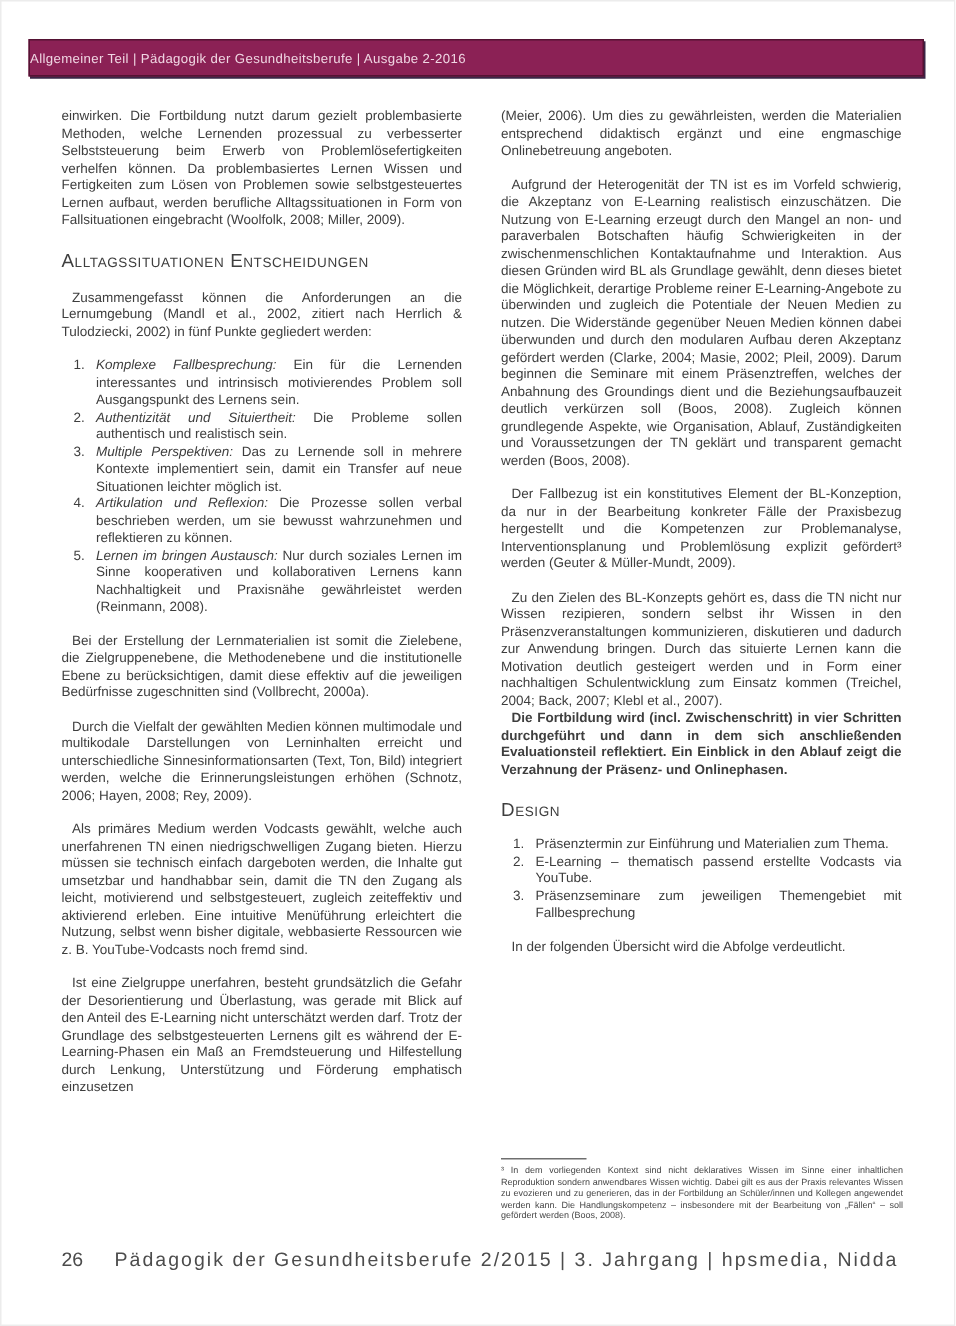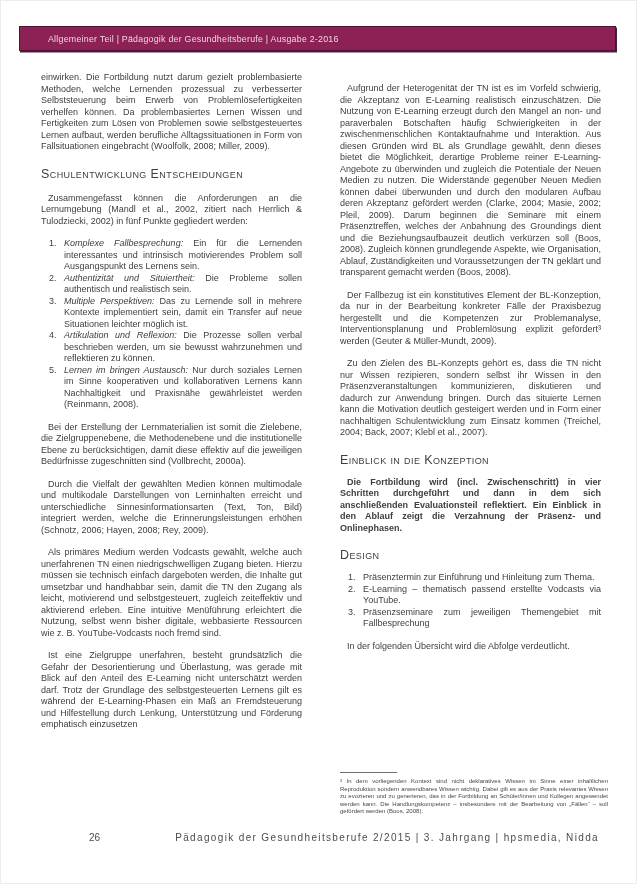--- a/index.html
+++ b/index.html
@@ -4,26 +4,26 @@
 <style>
   html,body { margin:0; padding:0; background:#ffffff; }
   body { width:637px; height:884px; font-family:"Liberation Sans", sans-serif; }
   .page { position:relative; width:637px; height:884px; background:#ffffff; overflow:hidden;
           box-sizing:border-box; border:1px solid #ececec; }
 
   
   .header-bar { position:absolute; left:18px; top:25px; width:597px; height:25px;
                 background:#8b2155; border:1px solid #541233; box-shadow:1px 1.5px 0 #3c2647;
                 display:flex; align-items:center; box-sizing:border-box; }
-  .header-bar .bar-text { color:#f0d6e3; font-size:8.8px; letter-spacing:.25px; padding-left:28px;
+  .header-bar .bar-text { color:#f0d6e3; font-size:8.8px; letter-spacing:.25px; 
                           white-space:nowrap; }
 
   
   .columns { position:absolute; left:40px; top:71px; width:560px; height:748px;
-             display:flex; gap:38px; }
+             display:flex; gap:26px; }
   .col { width:268px; position:relative; font-size:9px; line-height:11.5px; color:#3e3e3e;
          text-align:justify; hyphens:auto; -webkit-hyphens:auto; }
   .col p { margin:11px 0 0 0; text-indent:7px; }
   .col p.cont { margin-top:0; text-indent:0; }
   .col p.single { text-indent:7px;font-weight:bold; }
 
   h2.heading { margin:14px 0 9px 0; font-size:12.5px; line-height:15px; font-weight:normal;
                font-variant:small-caps; letter-spacing:.4px; color:#3e3e3e; text-align:left;
                text-indent:0; }
 
@@ -33,60 +33,60 @@
   ol.num-list i { font-style:italic; }
 
   
   .footnote-block { position:absolute; left:0; bottom:4px; width:268px; }
   .footnote-sep { width:57px; border-top:1px solid #6f6f6f; margin:0 0 5px 0; }
   .footnote-text { font-size:6px; line-height:7.6px; color:#474747; text-align:justify;
                    text-indent:0; }
 
   
   .footer { position:absolute; left:40px; right:37px; top:831px; display:flex;
-            justify-content:space-between; align-items:baseline; font-size:10px; color:#4c4c4c;margin-left:48px; }
+            justify-content:space-between; align-items:baseline; font-size:13px; color:#4c4c4c; }
   .footer .journal { letter-spacing:1.35px; white-space:nowrap; }
 </style>
 </head>
 <body>
 
 <div class="page">
 
   <div class="header-bar">
     <span class="bar-text">Allgemeiner Teil | Pädagogik der Gesundheitsberufe | Ausgabe 2-2016</span>
   </div>
 
   <div class="columns">
 
     <div class="col">
       <p class="cont">einwirken. Die Fortbildung nutzt darum gezielt problembasierte Methoden, welche Lernenden prozessual zu verbesserter Selbststeuerung beim Erwerb von Problemlösefertigkeiten verhelfen können. Da problembasiertes Lernen Wissen und Fertigkeiten zum Lösen von Problemen sowie selbstgesteuertes Lernen aufbaut, werden berufliche Alltagssituationen in Form von Fallsituationen eingebracht (Woolfolk, 2008; Miller, 2009).</p>
-      <h2 class="heading">Schulentwicklung Entscheidungen</h2>
+      <h2 class="heading">Alltagssituationen Entscheidungen</h2>
       <p>Zusammengefasst können die Anforderungen an die Lernumgebung (Mandl et al., 2002, zitiert nach Herrlich &amp; Tulodziecki, 2002) in fünf Punkte gegliedert werden:</p>
       <ol class="num-list">
         <li><span class="num">1.</span><i>Komplexe Fallbesprechung:</i> <span>Ein für die Lernenden interessantes und intrinsisch motivierendes Problem soll Ausgangspunkt des Lernens sein.</span></li>
         <li><span class="num">2.</span><i>Authentizität und Situiertheit:</i> <span>Die Probleme sollen authentisch und realistisch sein.</span></li>
         <li><span class="num">3.</span><i>Multiple Perspektiven:</i> <span>Das zu Lernende soll in mehrere Kontexte implementiert sein, damit ein Transfer auf neue Situationen leichter möglich ist.</span></li>
         <li><span class="num">4.</span><i>Artikulation und Reflexion:</i> <span>Die Prozesse sollen verbal beschrieben werden, um sie bewusst wahrzunehmen und reflektieren zu können.</span></li>
         <li><span class="num">5.</span><i>Lernen im bringen Austausch:</i> <span>Nur durch soziales Lernen im Sinne kooperativen und kollaborativen Lernens kann Nachhaltigkeit und Praxisnähe gewährleistet werden (Reinmann, 2008).</span></li>
       </ol>
       <p>Bei der Erstellung der Lernmaterialien ist somit die Zielebene, die Zielgruppenebene, die Methodenebene und die institutionelle Ebene zu berücksichtigen, damit diese effektiv auf die jeweiligen Bedürfnisse zugeschnitten sind (Vollbrecht, 2000a).</p>
       <p>Durch die Vielfalt der gewählten Medien können multimodale und multikodale Darstellungen von Lerninhalten erreicht und unterschiedliche Sinnesinformationsarten (Text, Ton, Bild) integriert werden, welche die Erinnerungsleistungen erhöhen (Schnotz, 2006; Hayen, 2008; Rey, 2009).</p>
       <p>Als primäres Medium werden Vodcasts gewählt, welche auch unerfahrenen TN einen niedrigschwelligen Zugang bieten. Hierzu müssen sie technisch einfach dargeboten werden, die Inhalte gut umsetzbar und handhabbar sein, damit die TN den Zugang als leicht, motivierend und selbstgesteuert, zugleich zeiteffektiv und aktivierend erleben. Eine intuitive Menüführung erleichtert die Nutzung, selbst wenn bisher digitale, webbasierte Ressourcen wie z. B. YouTube-Vodcasts noch fremd sind.</p>
       <p>Ist eine Zielgruppe unerfahren, besteht grundsätzlich die Gefahr der Desorientierung und Überlastung, was gerade mit Blick auf den Anteil des E-Learning nicht unterschätzt werden darf. Trotz der Grundlage des selbstgesteuerten Lernens gilt es während der E-Learning-Phasen ein Maß an Fremdsteuerung und Hilfestellung durch Lenkung, Unterstützung und Förderung emphatisch einzusetzen</p>
     </div>
 
     <div class="col">
+      <p class="cont">(Meier, 2006). Um dies zu gewährleisten, werden die Materialien entsprechend didaktisch ergänzt und eine engmaschige Onlinebetreuung angeboten.</p>
       <p>Aufgrund der Heterogenität der TN ist es im Vorfeld schwierig, die Akzeptanz von E-Learning realistisch einzuschätzen. Die Nutzung von E-Learning erzeugt durch den Mangel an non- und paraverbalen Botschaften häufig Schwierigkeiten in der zwischenmenschlichen Kontaktaufnahme und Interaktion. Aus diesen Gründen wird BL als Grundlage gewählt, denn dieses bietet die Möglichkeit, derartige Probleme reiner E-Learning-Angebote zu überwinden und zugleich die Potentiale der Neuen Medien zu nutzen. Die Widerstände gegenüber Neuen Medien können dabei überwunden und durch den modularen Aufbau deren Akzeptanz gefördert werden (Clarke, 2004; Masie, 2002; Pleil, 2009). Darum beginnen die Seminare mit einem Präsenztreffen, welches der Anbahnung des Groundings dient und die Beziehungsaufbauzeit deutlich verkürzen soll (Boos, 2008). Zugleich können grundlegende Aspekte, wie Organisation, Ablauf, Zuständigkeiten und Voraussetzungen der TN geklärt und transparent gemacht werden (Boos, 2008).</p>
       <p>Der Fallbezug ist ein konstitutives Element der BL-Konzeption, da nur in der Bearbeitung konkreter Fälle der Praxisbezug hergestellt und die Kompetenzen zur Problemanalyse, Interventionsplanung und Problemlösung explizit gefördert³ werden (Geuter &amp; Müller-Mundt, 2009).</p>
       <p>Zu den Zielen des BL-Konzepts gehört es, dass die TN nicht nur Wissen rezipieren, sondern selbst ihr Wissen in den Präsenzveranstaltungen kommunizieren, diskutieren und dadurch zur Anwendung bringen. Durch das situierte Lernen kann die Motivation deutlich gesteigert werden und in Form einer nachhaltigen Schulentwicklung zum Einsatz kommen (Treichel, 2004; Back, 2007; Klebl et al., 2007).</p>
-      <h2 class="heading">Einblick in die Konzeption</h2>
       <p class="cont single">Die Fortbildung wird (incl. Zwischenschritt) in vier Schritten durchgeführt und dann in dem sich anschließenden Evaluationsteil reflektiert. Ein Einblick in den Ablauf zeigt die Verzahnung der Präsenz- und Onlinephasen.</p>
       <h2 class="heading">Design</h2>
       <ol class="num-list" style="margin-top:0">
-        <li><span class="num">1.</span><span>Präsenztermin zur Einführung und Hinleitung zum Thema.</span></li>
+        <li><span class="num">1.</span><span>Präsenztermin zur Einführung und Materialien zum Thema.</span></li>
         <li><span class="num">2.</span><span>E-Learning – thematisch passend erstellte Vodcasts via YouTube.</span></li>
         <li><span class="num">3.</span><span>Präsenzseminare zum jeweiligen Themengebiet mit Fallbesprechung</span></li>
       </ol>
       <p>In der folgenden Übersicht wird die Abfolge verdeutlicht.</p>
 
       <div class="footnote-block">
         <div class="footnote-sep"></div>
         <div class="footnote-text">³ In dem vorliegenden Kontext sind nicht deklaratives Wissen im Sinne einer inhaltlichen Reproduktion sondern anwendbares Wissen wichtig. Dabei gilt es aus der Praxis relevantes Wissen zu evozieren und zu generieren, das in der Fortbildung an Schüler/innen und Kollegen angewendet werden kann. Die Handlungskompetenz – insbesondere mit der Bearbeitung von „Fällen“ – soll gefördert werden (Boos, 2008).</div>
       </div>
     </div>

